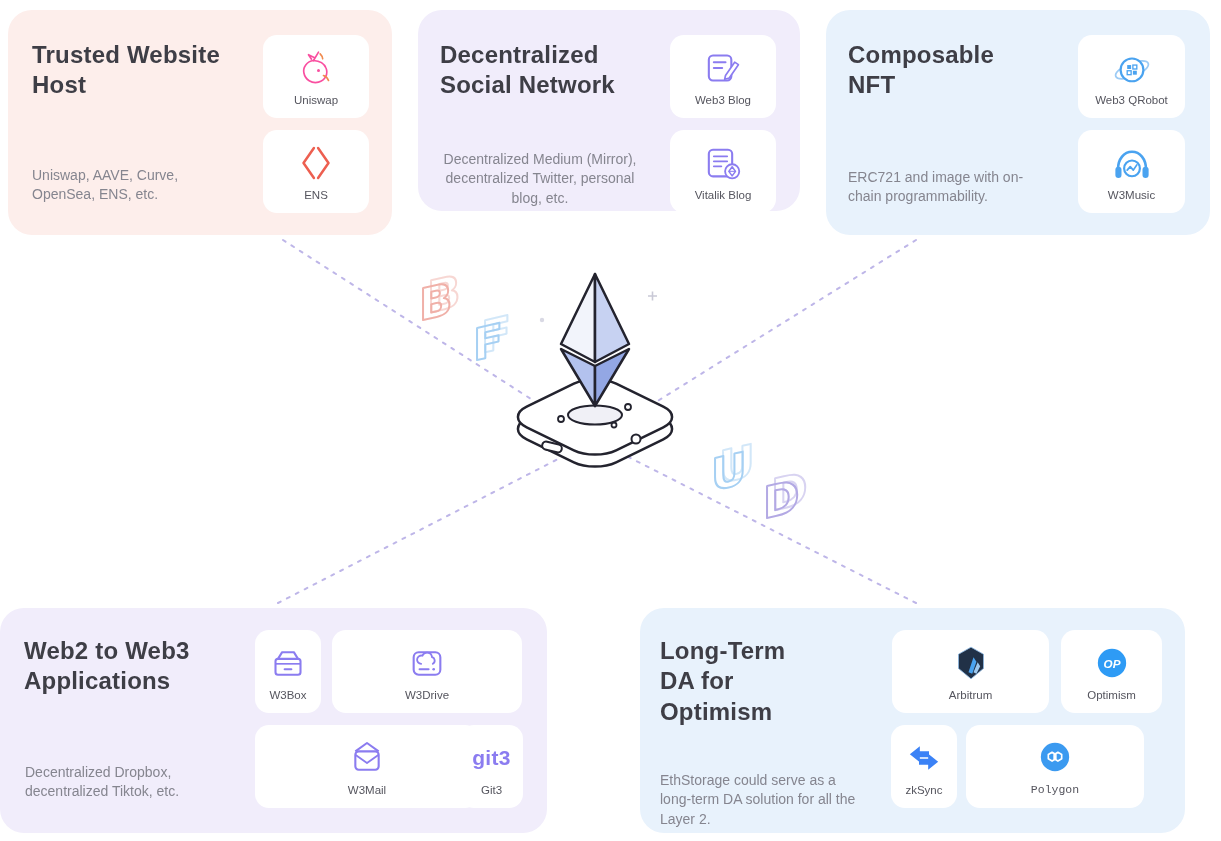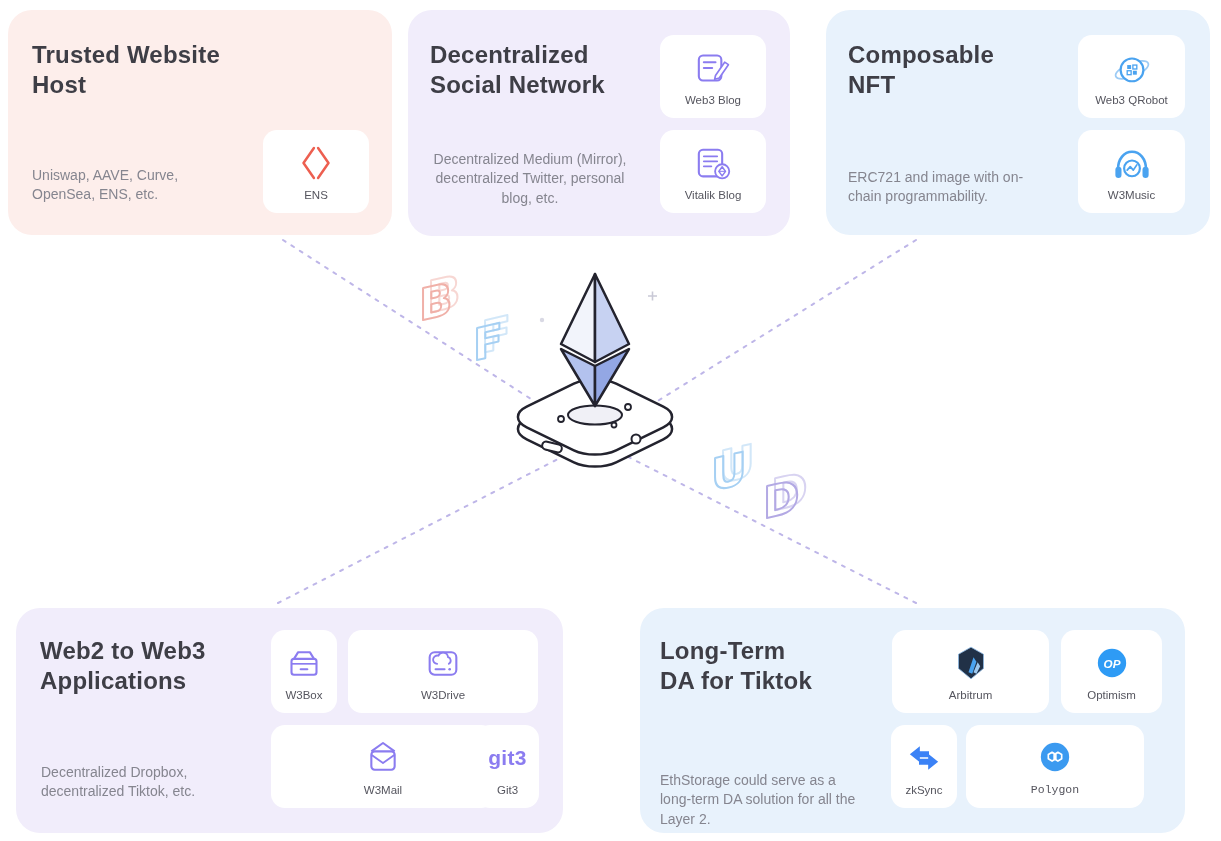--- a/index.html
+++ b/index.html
@@ -94,32 +94,45 @@
     <path d="M100 8 L134 78 L100 96 Z" fill="#c7d2f2" stroke="#23232e" stroke-width="2.5" stroke-linejoin="round"></path>
     <path d="M66 83 L100 100 L100 140 Z" fill="#b3c2ee" stroke="#23232e" stroke-width="2.5" stroke-linejoin="round"></path>
     <path d="M134 83 L100 100 L100 140 Z" fill="#93a7e4" stroke="#23232e" stroke-width="2.5" stroke-linejoin="round"></path>
     <path d="M153 30 h9 M157.5 25.5 v9" stroke="#c9c9d6" stroke-width="1.6"></path>
     <circle cx="47" cy="54" r="2.2" fill="#d9d9e4"></circle>
   </svg>
 
   <section class="card card-pink" style="left:8px;top:10px;width:384px;height:225px;">
     <h2 class="card-title" style="left:24px;top:30px;width:190px;">Trusted Website Host</h2>
     <p class="card-desc" style="left:24px;top:156px;width:175px;">Uniswap, AAVE, Curve, OpenSea, ENS, etc.</p>
+    <div class="tile" style="left:255px;top:25px;width:106px;height:83px;">
+      <span class="tile-icon">
+        <svg width="40" height="40" viewBox="0 0 48 48">
+          <path d="M27 5 L21 15" stroke="#f94fa0" stroke-width="2" fill="none" stroke-linecap="round"></path>
+          <path d="M29 7 C31 9 32 11 32 13" stroke="#f08a4e" stroke-width="2" fill="none" stroke-linecap="round"></path>
+          <path d="M21 15 C13 16 8 23 9.5 30 C11 38 19 43 27 41 C35 39 39 31 36 24 C34 19 29 15.5 21 15 Z" stroke="#f94fa0" stroke-width="2" fill="none" stroke-linejoin="round"></path>
+          <path d="M19 14 L15 8 L23 12" stroke="#f94fa0" stroke-width="2" fill="none" stroke-linejoin="round"></path>
+          <circle cx="27" cy="27" r="1.8" fill="#f94fa0"></circle>
+          <path d="M33 33 C36 34 38 36 39 39" stroke="#f08a4e" stroke-width="2" fill="none" stroke-linecap="round"></path>
+        </svg>
+      </span>
+      <span class="tile-label">Uniswap</span>
+    </div>
     <div class="tile" style="left:255px;top:120px;width:106px;height:83px;">
       <span class="tile-icon">
         <svg width="40" height="40" viewBox="0 0 48 48">
           <path d="M21.5 6 L9 24 L21.5 42" stroke="#ed5f50" stroke-width="3" fill="none" stroke-linecap="round" stroke-linejoin="round"></path>
           <path d="M26.5 6 L39 24 L26.5 42" stroke="#ed5f50" stroke-width="3" fill="none" stroke-linecap="round" stroke-linejoin="round"></path>
         </svg>
       </span>
       <span class="tile-label">ENS</span>
     </div>
   </section>
 
-  <section class="card card-purple" style="left:408px;top:10px;width:382px;height:226px;">
+  <section class="card card-purple" style="left:418px;top:10px;width:382px;height:201px;">
     <h2 class="card-title" style="left:22px;top:30px;width:190px;">Decentralized Social Network</h2>
     <p class="card-desc" style="left:22px;top:140px;width:200px;text-align:center;">Decentralized Medium (Mirror), decentralized Twitter, personal blog, etc.</p>
     <div class="tile" style="left:252px;top:25px;width:106px;height:83px;">
       <span class="tile-icon">
         <svg width="40" height="40" viewBox="0 0 48 48">
           <rect x="7" y="9" width="27" height="30" rx="5" stroke="#8b7cf0" stroke-width="2.5" fill="none"></rect>
           <line x1="13" y1="17" x2="27" y2="17" stroke="#8b7cf0" stroke-width="2.5" stroke-linecap="round"></line>
           <line x1="13" y1="24" x2="23" y2="24" stroke="#8b7cf0" stroke-width="2.5" stroke-linecap="round"></line>
           <path d="M27 33 L38 17 L42.5 20 L31.5 36 L26 37.5 Z" fill="#ffffff" stroke="#8b7cf0" stroke-width="2" stroke-linejoin="round"></path>
         </svg>
@@ -165,21 +178,21 @@
           <rect x="5" y="27" width="7" height="13" rx="3.5" fill="#4aa3f0"></rect>
           <rect x="36" y="27" width="7" height="13" rx="3.5" fill="#4aa3f0"></rect>
           <circle cx="24" cy="29" r="9" fill="#ffffff" stroke="#4aa3f0" stroke-width="2.5"></circle>
           <path d="M18.5 31 L22 27 L25.5 31 L29.5 25" stroke="#4aa3f0" stroke-width="2" fill="none" stroke-linecap="round" stroke-linejoin="round"></path>
         </svg>
       </span>
       <span class="tile-label">W3Music</span>
     </div>
   </section>
 
-  <section class="card card-purple" style="left:16px;top:608px;width:547px;height:225px;padding-left:19px;">
+  <section class="card card-purple" style="left:0;top:608px;width:547px;height:225px;padding-left:19px;">
     <h2 class="card-title" style="left:24px;top:28px;width:175px;">Web2 to Web3 Applications</h2>
     <p class="card-desc" style="left:25px;top:155px;width:190px;">Decentralized Dropbox, decentralized Tiktok, etc.</p>
     <div class="tile" style="left:255px;top:22px;width:66px;height:83px;">
       <span class="tile-icon">
         <svg width="40" height="40" viewBox="0 0 48 48">
           <path d="M12 19 L17 11 L31 11 L36 19" fill="none" stroke="#8b7cf0" stroke-width="2.5" stroke-linejoin="round"></path>
           <rect x="9" y="19" width="30" height="19" rx="3" fill="none" stroke="#8b7cf0" stroke-width="2.5"></rect>
           <line x1="9" y1="25" x2="39" y2="25" stroke="#8b7cf0" stroke-width="2"></line>
           <line x1="20" y1="31.5" x2="28" y2="31.5" stroke="#8b7cf0" stroke-width="2.5" stroke-linecap="round"></line>
         </svg>
@@ -209,21 +222,21 @@
     </div>
     <div class="tile" style="left:460px;top:117px;width:63px;height:83px;">
       <span class="tile-icon">
         <span class="git3-logo">git3</span>
       </span>
       <span class="tile-label">Git3</span>
     </div>
   </section>
 
   <section class="card card-blue" style="left:640px;top:608px;width:545px;height:225px;">
-    <h2 class="card-title" style="left:20px;top:28px;width:165px;">Long-Term DA for Tiktok</h2>
+    <h2 class="card-title" style="left:20px;top:28px;width:165px;">Long-Term DA for Optimism</h2>
     <p class="card-desc" style="left:20px;top:138px;width:205px;margin-top:25px;">EthStorage could serve as a long-term DA solution for all the Layer 2.</p>
     <div class="tile" style="left:252px;top:22px;width:157px;height:83px;">
       <span class="tile-icon">
         <svg width="40" height="40" viewBox="0 0 48 48">
           <path d="M24 5 L39 13.5 L39 30.5 L24 43 L9 30.5 L9 13.5 Z" fill="#213147" stroke="#8ab6e0" stroke-width="1"></path>
           <path d="M21 35 L27 17 L30.5 22.5 L25.5 37 Z" fill="#4aa3f0"></path>
           <path d="M27 35 L32 23 L35 28 L30.5 37 Z" fill="#9dc9f0"></path>
         </svg>
       </span>
       <span class="tile-label">Arbitrum</span>

